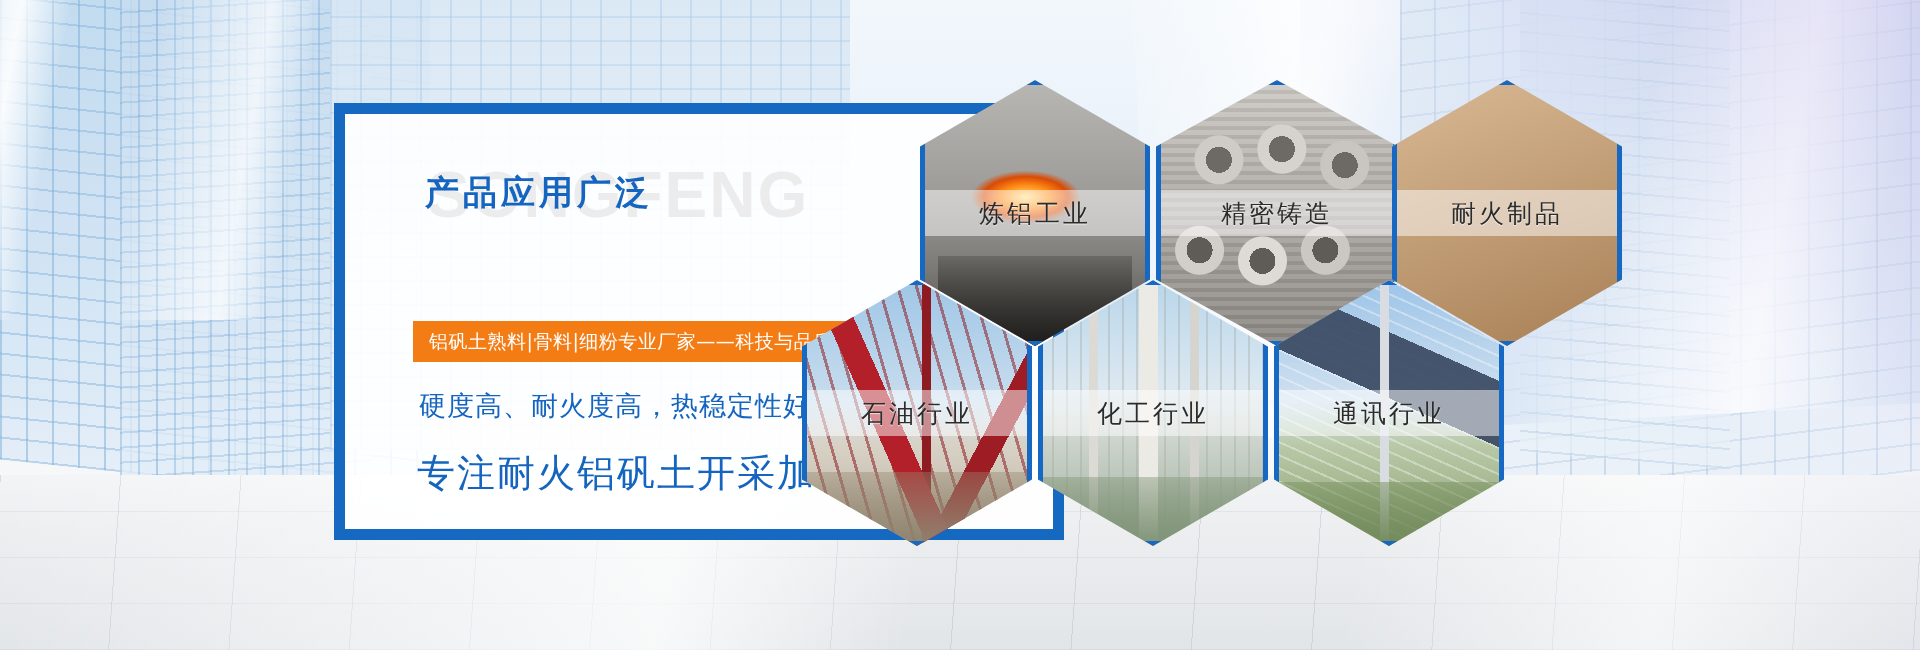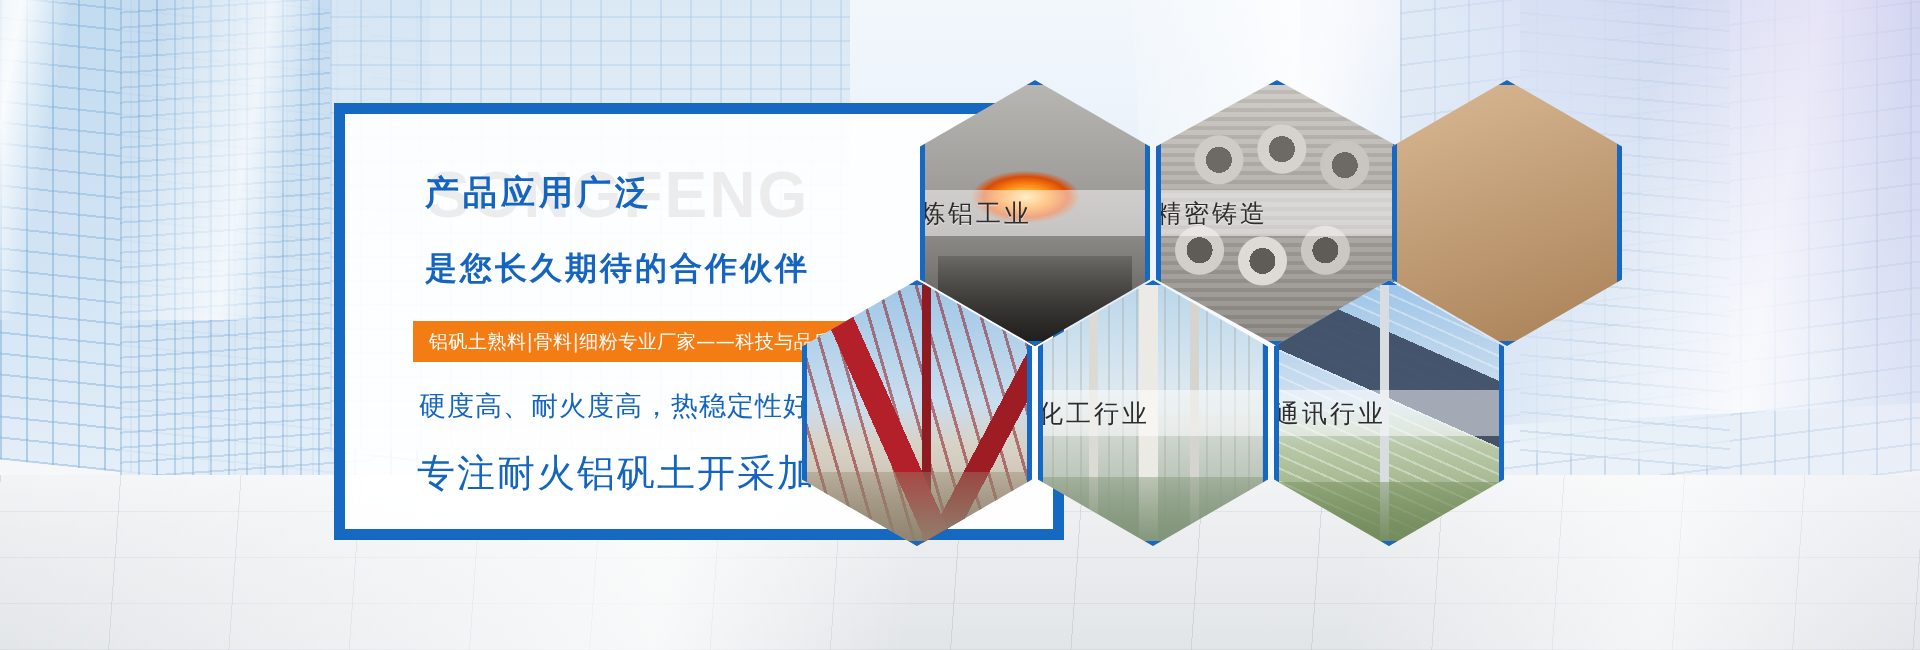--- a/index.html
+++ b/index.html
@@ -174,21 +174,21 @@
     position:absolute;inset:0;
     clip-path:polygon(50% 0%, 100% 25%, 100% 75%, 50% 100%, 0% 75%, 0% 25%);
     border:0;
     box-shadow:inset 0 0 0 5px #1668c2;
     pointer-events:none;
   }
   .hex .cap{
     position:absolute;left:0;right:0;top:50%;transform:translateY(-50%);
     height:46px;
     background:rgba(255,255,255,.50);
-    display:flex;align-items:center;
+    display:flex;align-items:center;justify-content:center;
   }
   .hex .cap span{
     font-size:25px;color:#2c2c2c;letter-spacing:3px;white-space:nowrap;
     font-family:"DejaVu Sans","Liberation Sans",sans-serif;
     text-shadow:0 1px 1px rgba(255,255,255,.7);
   }
 
   
   .hex.h1{left:0px;   top:0px;}
   .hex.h2{left:236px; top:0px;padding-left:12px;}
@@ -300,21 +300,20 @@
   <div class="bg-floor-lines"></div>
   <div class="bg-floor-gloss"></div>
   <div class="bg-streaks"></div>
   <div class="bg-streaks-l"></div>
   <div class="bg-haze"></div>
 
   <div class="frame">
     <div class="frame-inner">
       <div class="watermark">SONGFENG</div>
       <div class="headline">产品应用广泛</div>
-      <div class="subheadline">是您长久期待的合作伙伴</div>
 
       <div class="orange-bar">
         <span>铝矾土熟料|骨料|细粉专业厂家——科技与品质同行</span>
       </div>
 
       <div class="feature-line">硬度高、耐火度高，热稳定性好等特性</div>
       <div class="slogan">专注耐火铝矾土开采加工</div>
     </div>
   </div>
 
@@ -331,25 +330,31 @@
     <div class="hex h2">
       <div class="art art-casting"></div>
       <div class="cap">
         <span>精密铸造</span>
       </div>
       <div class="ring"></div>
     </div>
 
     <div class="hex h3">
       <div class="art art-brick"></div>
+      <div class="cap">
+        <span>耐火制品</span>
+      </div>
       <div class="ring"></div>
     </div>
 
     <div class="hex h4">
       <div class="art art-oil"></div>
+      <div class="cap">
+        <span>石油行业</span>
+      </div>
       <div class="ring"></div>
     </div>
 
     <div class="hex h6">
       <div class="art art-comm"></div>
       <div class="cap">
         <span>通讯行业</span>
       </div>
       <div class="ring"></div>
     </div>

